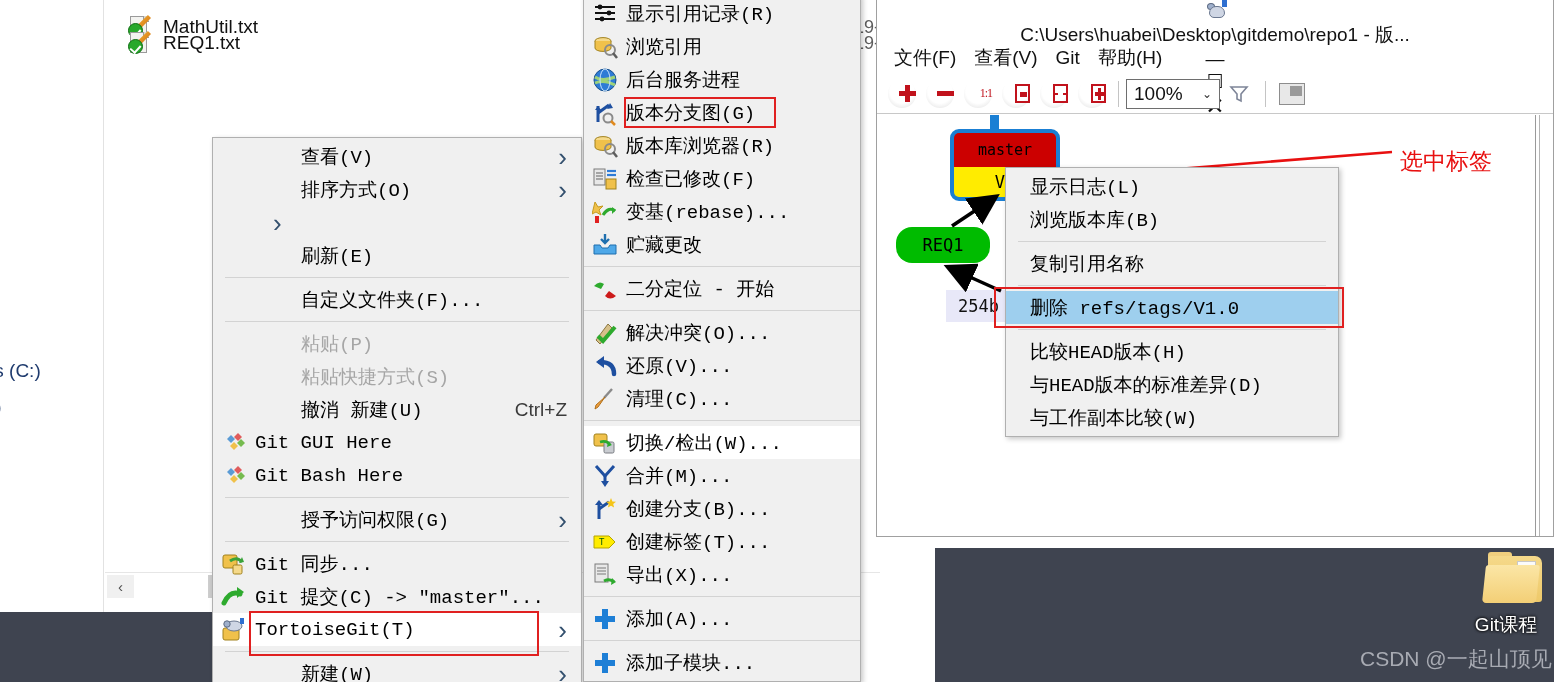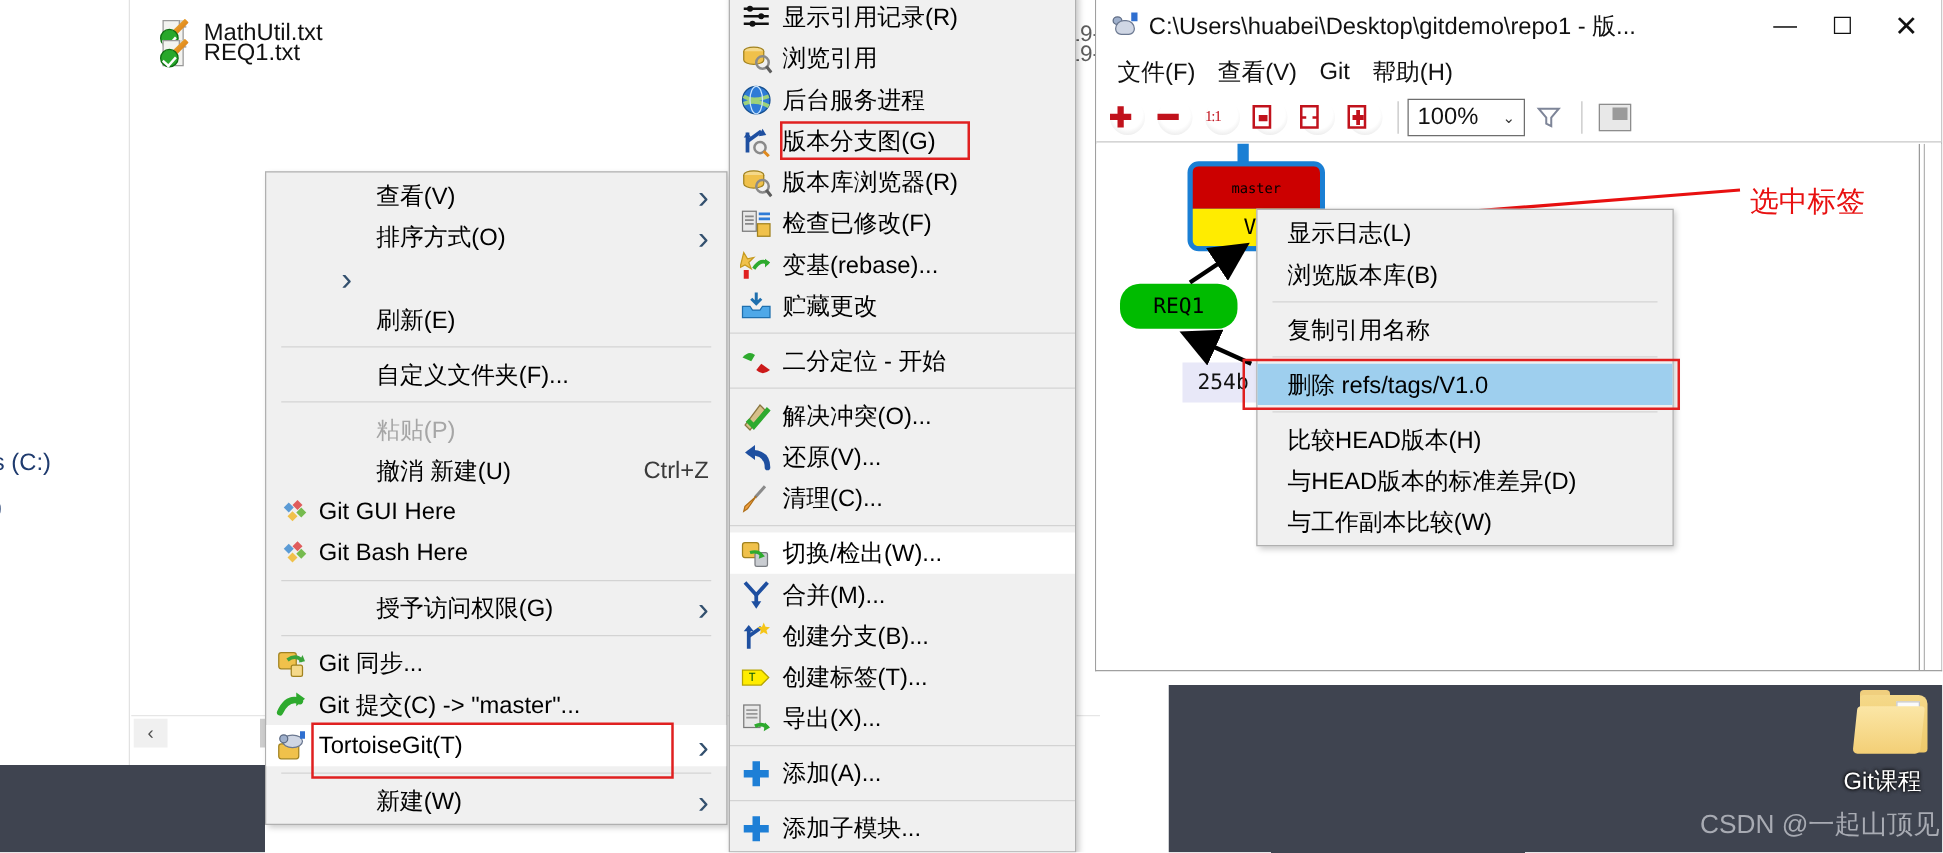--- a/index.html
+++ b/index.html
@@ -101,21 +101,21 @@
     padding: 2px 0; font-size: 19px; color: #000;
   }
   .ctx-item {
     position: relative; display: flex; align-items: center;
     height: 33px; padding: 0 14px 0 0; white-space: nowrap;
   }
   .ctx-item .ico {
     width: 26px; height: 26px; flex: none; margin: 0 8px 0 8px;
     position: relative;
   }
-  .ctx-item .lbl { flex: 1; }
+  .ctx-item .lbl { flex: 1; font-family: Liberation Mono, monospace; }
   .ctx-item .accel { color: #3b3b3b; padding-left: 24px; }
   .ctx-item .arrow {
     font-size: 21px; color: #33506e; margin-left: 18px; line-height: 1;
   }
   .ctx-item.disabled .lbl { color: #a6a6a6; }
   .ctx-item.hl { background: #ffffff; }
   .ctx-item.sel-blue { background: #9ecfee; }
   .ctx-sep { height: 1px; background: #d3d3d3; margin: 5px 12px; }
   .ctx-sep.full { margin: 5px 0px; }
 
@@ -136,21 +136,21 @@
   #menu-tag { left: 1005px; top: 167px; width: 334px; }
   #menu-tag .ctx-item { height: 33px; padding-left: 24px; }
 
   
   .tgwin {
     position: absolute; left: 876px; top: 0px; width: 678px; height: 537px;
     background: #ffffff; border: 1px solid #a0a0a0; border-top: none;
   }
   .tg-title {
     position: relative; height: 42px; background: #ffffff;
-    display: flex; align-items: center;
+    display: flex; align-items: center; flex-direction: column;
   }
   .tg-appicon {
     width: 22px; height: 22px; margin: 0 8px 0 12px; position: relative; flex:none;
   }
   .tg-appicon .body {
     position: absolute; left: 3px; top: 6px; width: 16px; height: 12px;
     border-radius: 7px 7px 5px 5px; background: #cfd6e4; border: 1px solid #6b7890;
   }
   .tg-appicon .head {
     position: absolute; left: 1px; top: 3px; width: 8px; height: 7px;
@@ -177,21 +177,21 @@
     height: 40px; display: flex; align-items: center; padding-left: 6px;
     background: #ffffff; border-bottom: 1px solid #c8c8c8;
   }
   .tb-btn {
     width: 38px; height: 32px; display: flex; align-items: center; justify-content: center;
     position: relative;
   }
   .tb-circle {
     width: 28px; height: 28px; border-radius: 50%;
     background: radial-gradient(circle at 50% 40%, #ffffff 55%, #ededed 78%, #d2d2d2 100%);
-    display: flex; align-items: center; justify-content: flex-start;
+    display: flex; align-items: center; justify-content: flex-end;
     position: relative;
   }
   .glyph-plus { position: relative; width: 17px; height: 17px; }
   .glyph-plus:before, .glyph-plus:after {
     content: ""; position: absolute; background: #c1121c;
   }
   .glyph-plus:before { left: 6px; top: 0; width: 5px; height: 17px; }
   .glyph-plus:after  { left: 0; top: 6px; width: 17px; height: 5px; }
   .glyph-minus { width: 17px; height: 5px; background: #c1121c; }
   .glyph-11 { font-size: 12px; color: #c1121c; font-family: "Liberation Serif", serif; letter-spacing:-1px;}
@@ -237,21 +237,21 @@
 
   
   .node-master-wrap {
     position: absolute; left: 73px; top: 14px; width: 110px; height: 72px;
     border: 4px solid #1a7fd4; border-radius: 9px; background: #1a7fd4;
     overflow: hidden;
   }
   .node-master {
     position: absolute; left: 0; top: 0; width: 102px; height: 34px;
     background: #cc0000; color: #000; display: flex; align-items: center; justify-content: center;
-    font-family: "DejaVu Sans Mono", monospace; font-size: 11px;
+    font-family: "DejaVu Sans Mono", monospace; font-size: 15px;
   }
   .node-v1 {
     position: absolute; left: 0; top: 34px; width: 102px; height: 30px;
     background: #ffec00; color: #000; display: flex; align-items: center; justify-content: center;
     font-family: "DejaVu Sans Mono", monospace; font-size: 17px;
   }
   .node-stub {
     position: absolute; left: 113px; top: -6px; width: 9px; height: 22px; background: #1a7fd4;
   }
   .node-req1 {
@@ -371,20 +371,24 @@
       </div>
       <div class="ctx-sep"></div>
       <div class="ctx-item">
         <span class="ico"></span>
         <span class="lbl">自定义文件夹(F)...</span>
       </div>
       <div class="ctx-sep"></div>
       <div class="ctx-item disabled">
         <span class="ico"></span>
         <span class="lbl">粘贴(P)</span>
+      </div>
+      <div class="ctx-item disabled">
+        <span class="ico"></span>
+        <span class="lbl">粘贴快捷方式(S)</span>
       </div>
       <div class="ctx-item">
         <span class="ico"></span>
         <span class="lbl">撤消 新建(U)</span>
         <span class="accel">Ctrl+Z</span>
       </div>
       <div class="ctx-item has-icon">
         <span class="ico"><svg viewBox="0 0 26 26" width="26" height="26">
             <path d="M6 9 L10 5 L14 9 L10 13 Z" fill="#5b9bd5"></path>
             <path d="M13 7 L17 3 L21 7 L17 11 Z" fill="#e05c5c"></path>

